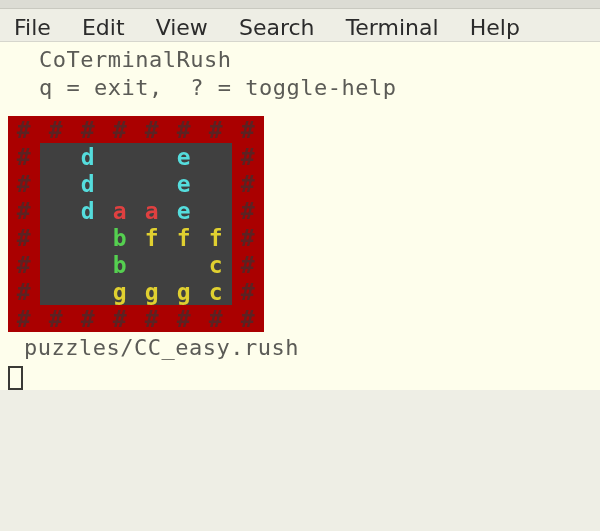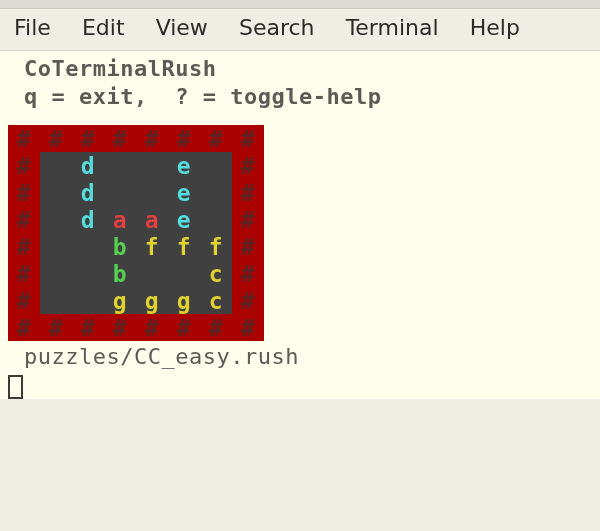--- a/index.html
+++ b/index.html
@@ -13,44 +13,43 @@
   }
   
   .titlebar {
     height: 8px;
     background: #dcdcd4;
     border-bottom: 1px solid #c9c9c0;
   }
   
   .menubar {
     background: #eeeee5;
-    padding: 6px 14px 10px 14px;
+    padding: 6px 14px 1px 14px;
     border-bottom: 1px solid #d6d6cd;
   }
   .menubar span {
     display: inline-block;
     margin-right: 26px;
     font-size: 22px;
     color: #2b2b2b;
     cursor: default;
   }
   
   .terminal {
     background: #fefeec;
     padding: 4px 0 0 0;
     font-family: "DejaVu Sans Mono", "Liberation Mono", Consolas, monospace;
     font-size: 22px;
     line-height: 28px;
     color: #5b5b56;
     letter-spacing: 0.5px;
   }
   .info-line {
-    padding-left: 24px;
+    padding-left: 39px;
     white-space: pre;
-    font-weight: bold;
   }
   .path-line {
     padding-left: 24px;
     white-space: pre;
   }
   
   .board {
     margin: 14px 0 0 8px;
     display: inline-block;
     line-height: 0;

